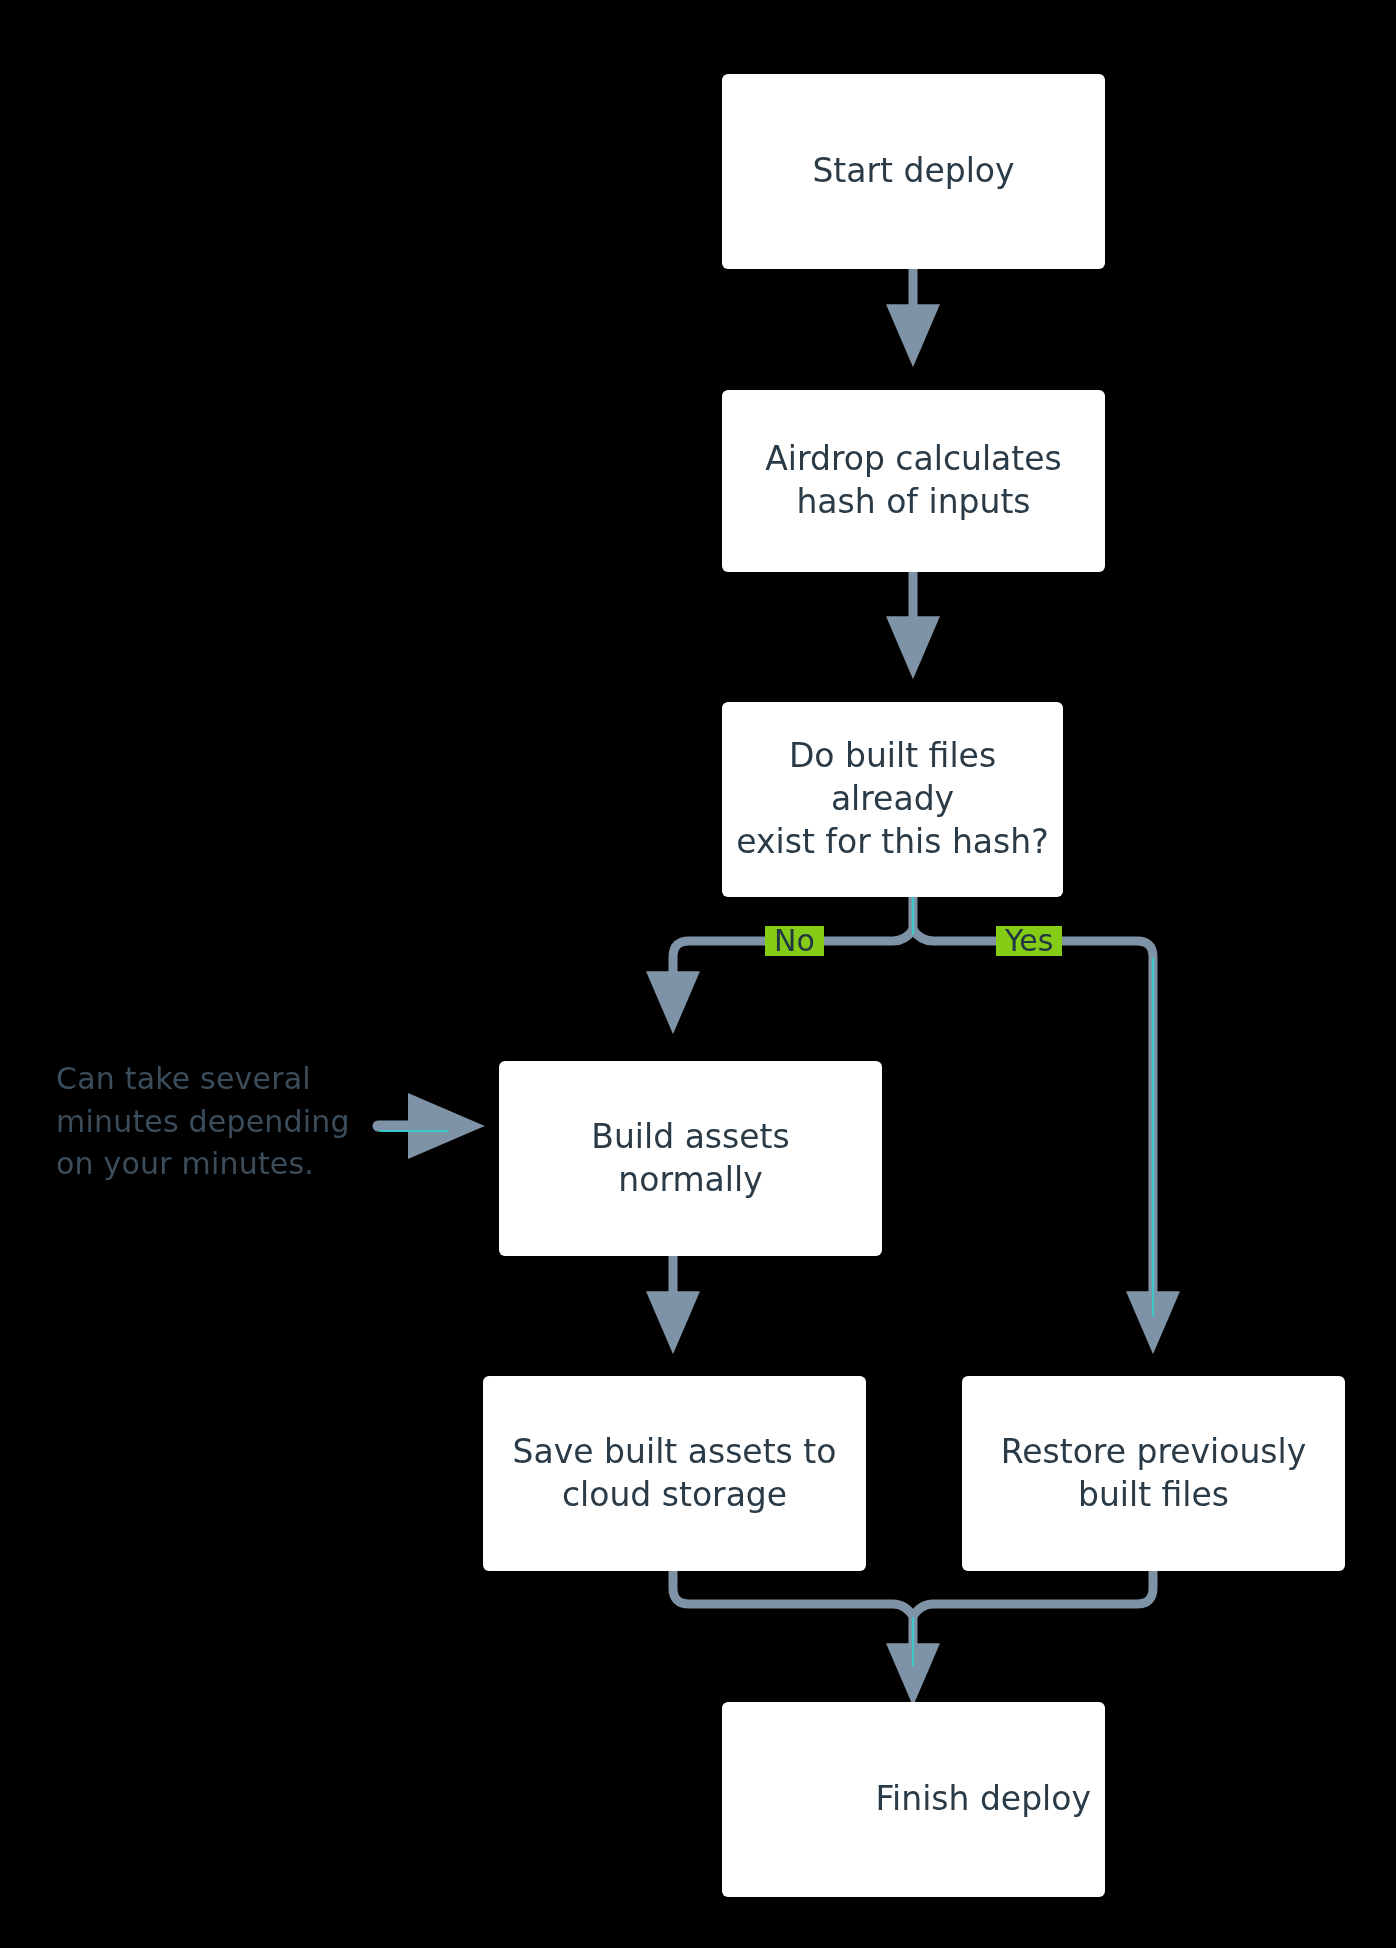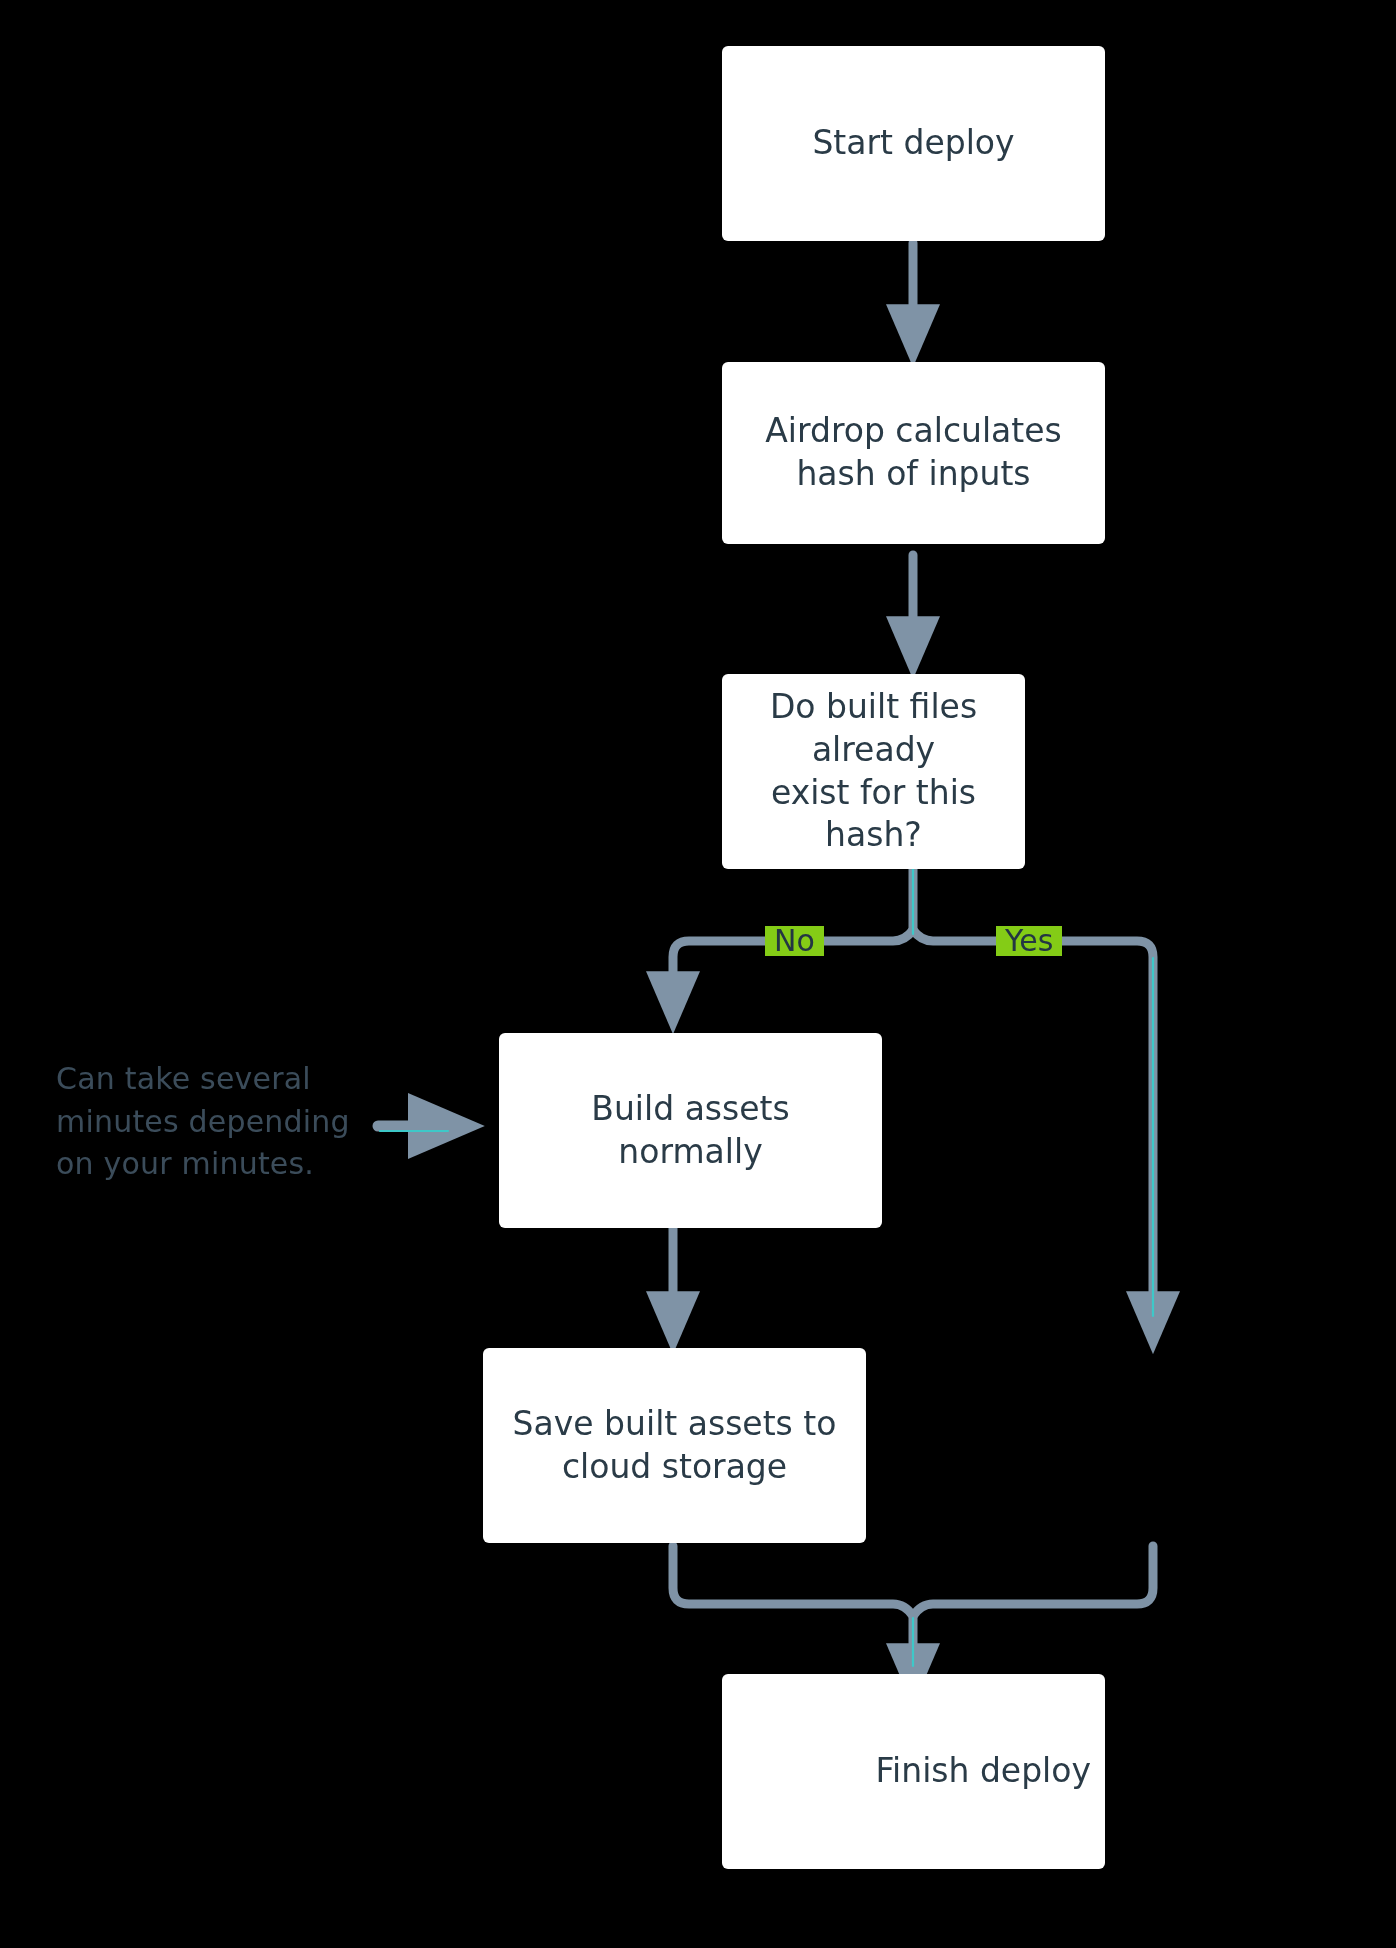--- a/index.html
+++ b/index.html
@@ -5,21 +5,21 @@
   html,body{margin:0;padding:0;background:#000;}
   body{
     width:1396px;height:1948px;position:relative;overflow:hidden;
     font-family:"DejaVu Sans","Liberation Sans",sans-serif;
   }
   #canvas{position:absolute;inset:0;}
   svg.wires{position:absolute;left:0;top:0;width:1396px;height:1948px;pointer-events:none;}
   .node{
     position:absolute;background:#ffffff;border-radius:6px;
     display:flex;align-items:center;justify-content:center;text-align:center;
-    color:#2a3b47;line-height:1.30;box-sizing:border-box;padding:8px 14px;
+    color:#2a3b47;line-height:1.30;box-sizing:border-box;padding:8px 14px;margin-top:28px;
   }
   .node .nlabel{display:block;width:100%;}
   .note{
     position:absolute;color:#3b4c5a;line-height:1.42;text-align:left;
     font-size:30px;letter-spacing:.2px;
   }
   .edge-label{
     position:absolute;color:#233643;font-size:30px;
     background:#84cc16;padding:0 9px;line-height:1;
   }
@@ -72,41 +72,47 @@
     <span class="nlabel">Start deploy</span>
   </div>
 
   <div class="node" style="left:722px;top:362px;width:383px;height:182px;font-size:33px;">
     <span class="nlabel">
       <span>Airdrop calculates</span><br>
       <span>hash of inputs</span>
     </span>
   </div>
 
-  <div class="node" style="left:722px;top:674px;width:303px;height:195px;font-size:33px;">
+  <div class="node" style="left:722px;top:674px;width:341px;height:195px;font-size:33px;">
     <span class="nlabel">
       <span>Do built files already</span><br>
       <span>exist for this hash?</span>
     </span>
   </div>
 
   <div class="node" style="left:499px;top:1033px;width:383px;height:195px;font-size:33px;">
     <span class="nlabel">
       <span>Build assets</span><br>
       <span>normally</span>
     </span>
   </div>
 
   <div class="node" style="left:483px;top:1348px;width:383px;height:195px;font-size:33px;">
     <span class="nlabel">
       <span>Save built assets to</span><br>
       <span>cloud storage</span>
     </span>
   </div>
 
+  <div class="node" style="left:962px;top:1348px;width:383px;height:195px;font-size:33px;">
+    <span class="nlabel">
+      <span>Restore previously</span><br>
+      <span>built files</span>
+    </span>
+  </div>
 
   <div class="node" style="left:722px;top:1674px;width:383px;height:195px;font-size:33px;text-align:right;">
     <span class="nlabel">Finish deploy</span>
   </div>
 
   <div class="edge-label" style="left:765px;top:926px;">
     <span>No</span>
   </div>
 
   <div class="edge-label" style="left:996px;top:926px;text-align:center;">

